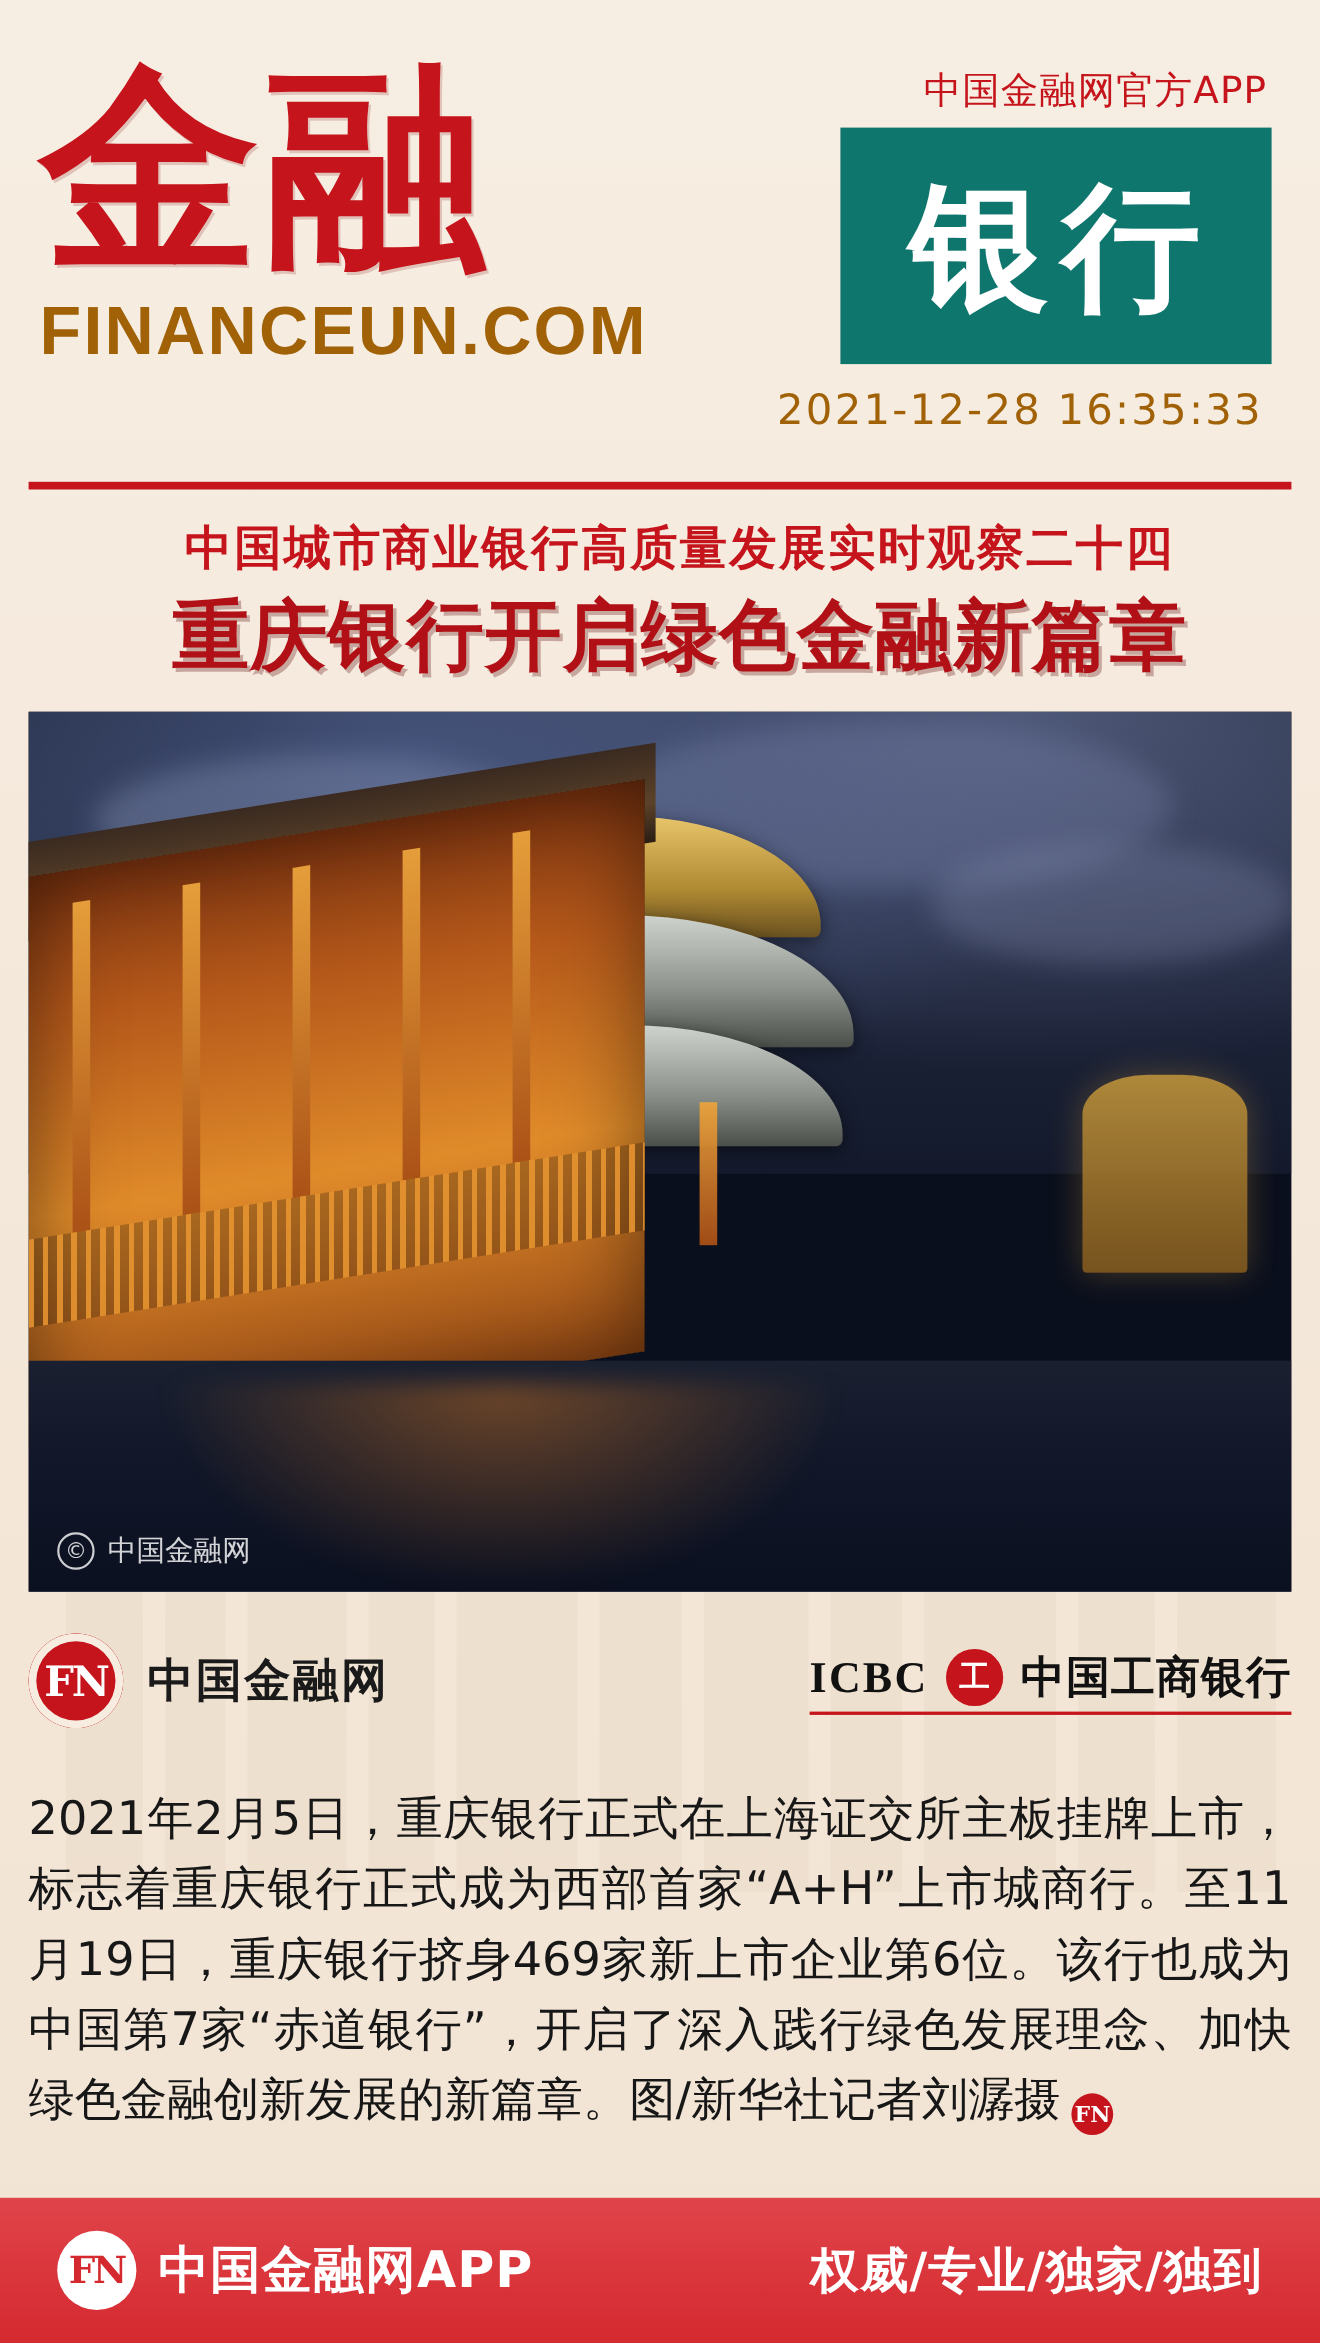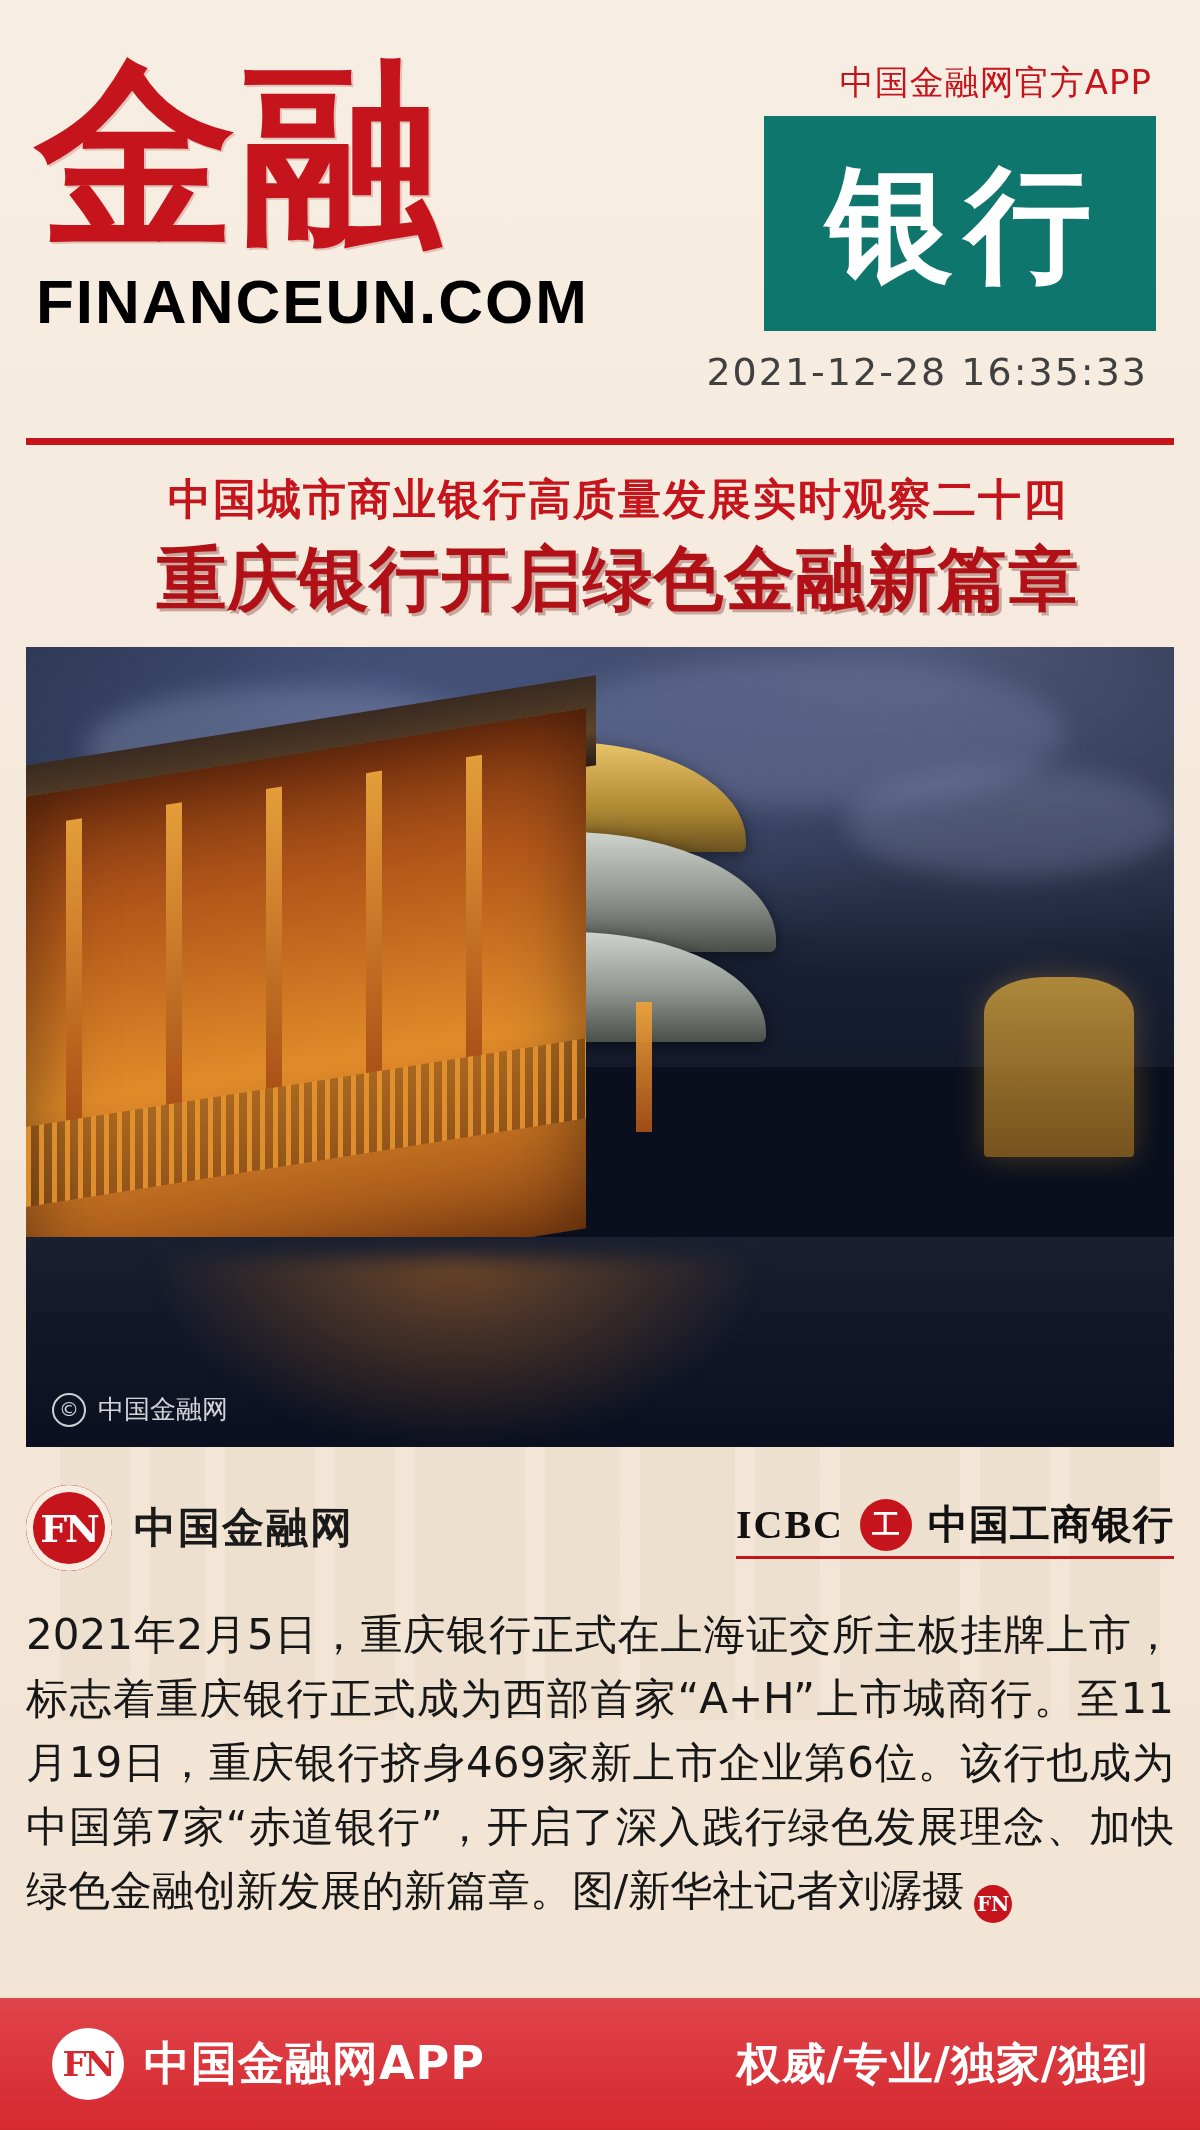--- a/index.html
+++ b/index.html
@@ -66,21 +66,21 @@
     color: #c5141b;
     letter-spacing: 6px;
     white-space: nowrap;
     text-shadow: 2px 2px 0 rgba(120,0,0,0.18);
   }
   .brand-en {
     font-family: "Liberation Sans", sans-serif;
     font-weight: bold;
     font-size: 62px;
     line-height: 70px;
-    color: #000000;
+    color: #a16207;
     letter-spacing: 2px;
     margin-top: 6px;
     white-space: nowrap;
   }
   .app-note {
     position: absolute;
     right: 48px;
     top: 60px;
     font-size: 34px;
     color: #c5141b;
@@ -106,21 +106,21 @@
     line-height: 130px;
     color: #ffffff;
     letter-spacing: 12px;
     padding-left: 10px;
   }
   .timestamp {
     position: absolute;
     right: 52px;
     top: 350px;
     font-size: 38px;
-    color: #404040;
+    color: #a16207;
     letter-spacing: 2px;
     font-family: "DejaVu Sans", "Liberation Sans", sans-serif;
     white-space: nowrap;
   }
 
   .rule {
     position: relative;
     margin: 8px 26px 0 26px;
     height: 7px;
     background: #c5141b;
@@ -353,21 +353,21 @@
     font-family: "DejaVu Sans", "Liberation Sans", sans-serif;
     font-weight: bold;
     font-size: 40px;
     color: #111111;
     letter-spacing: 1px;
   }
 
   
   .body-text {
     position: relative;
-    margin: 20px 26px 0 26px;
+    margin: 38px 26px 0 26px;
     font-family: "DejaVu Sans", "Liberation Sans", sans-serif;
     font-size: 42px;
     line-height: 64px;
     color: #171717;
     letter-spacing: 0px;
     text-align: justify;
   }
   .inline-mark {
     display: inline-block;
     vertical-align: -6px;

